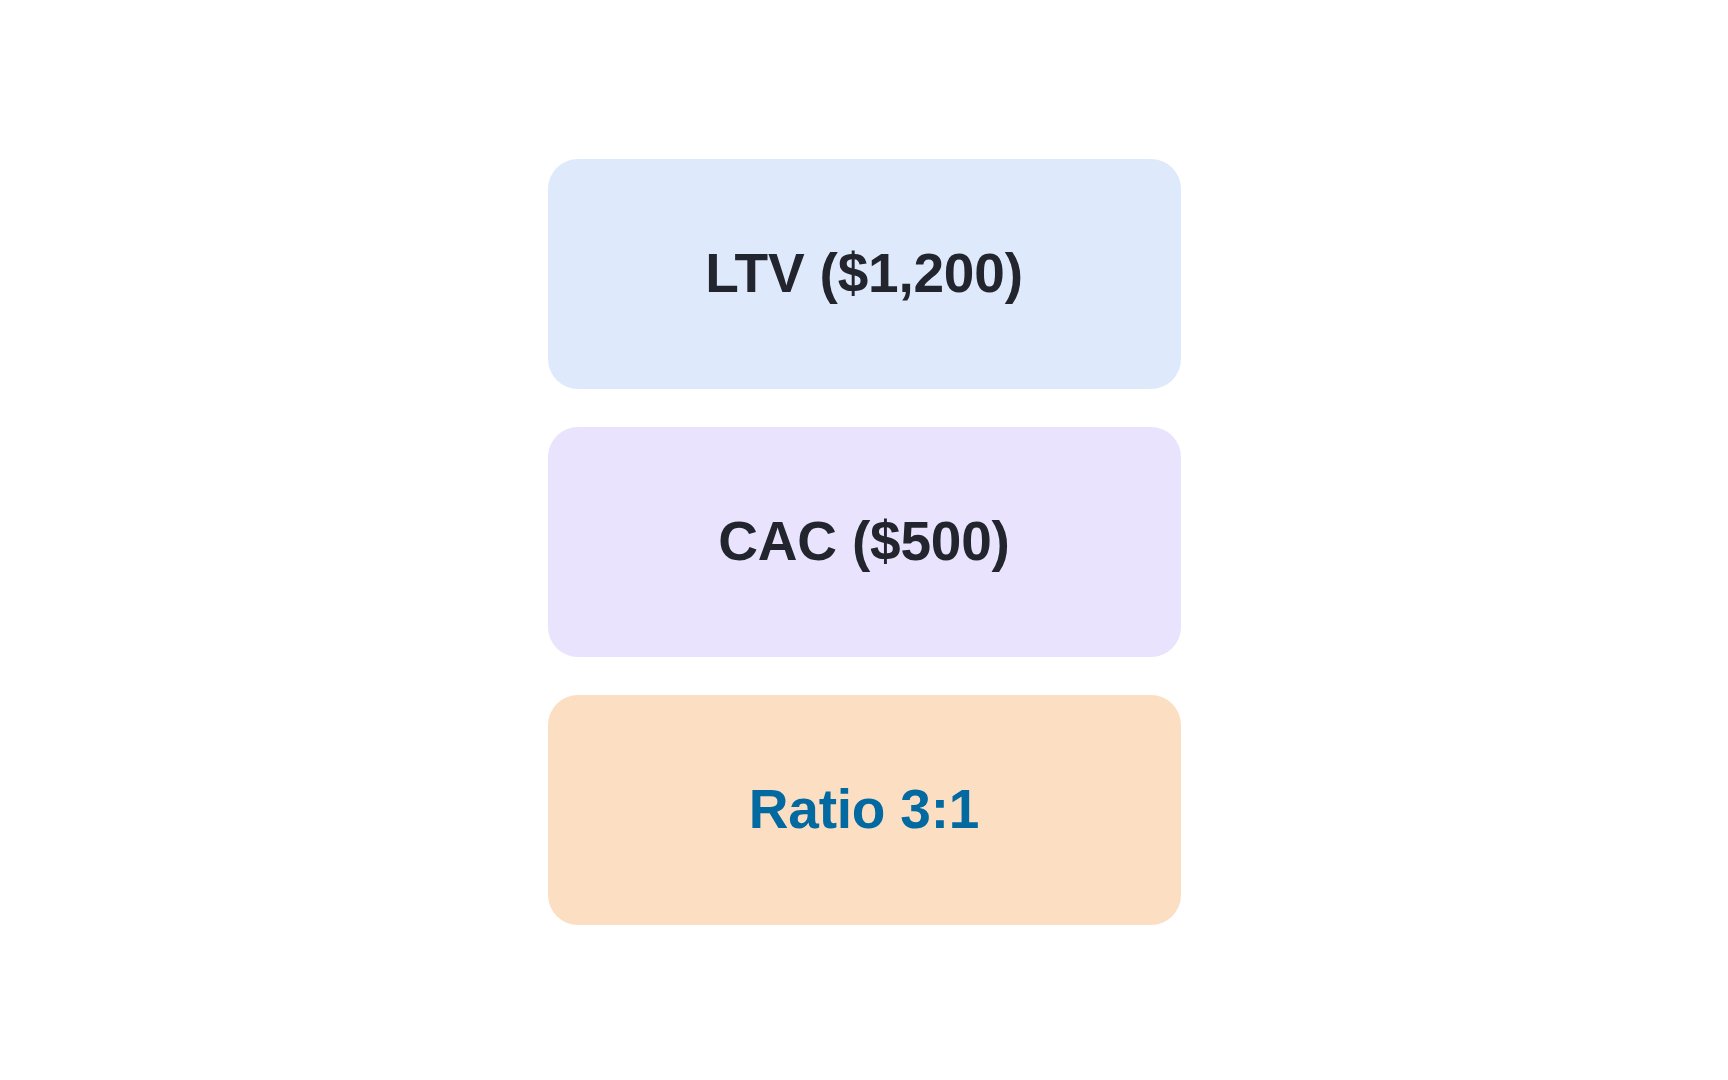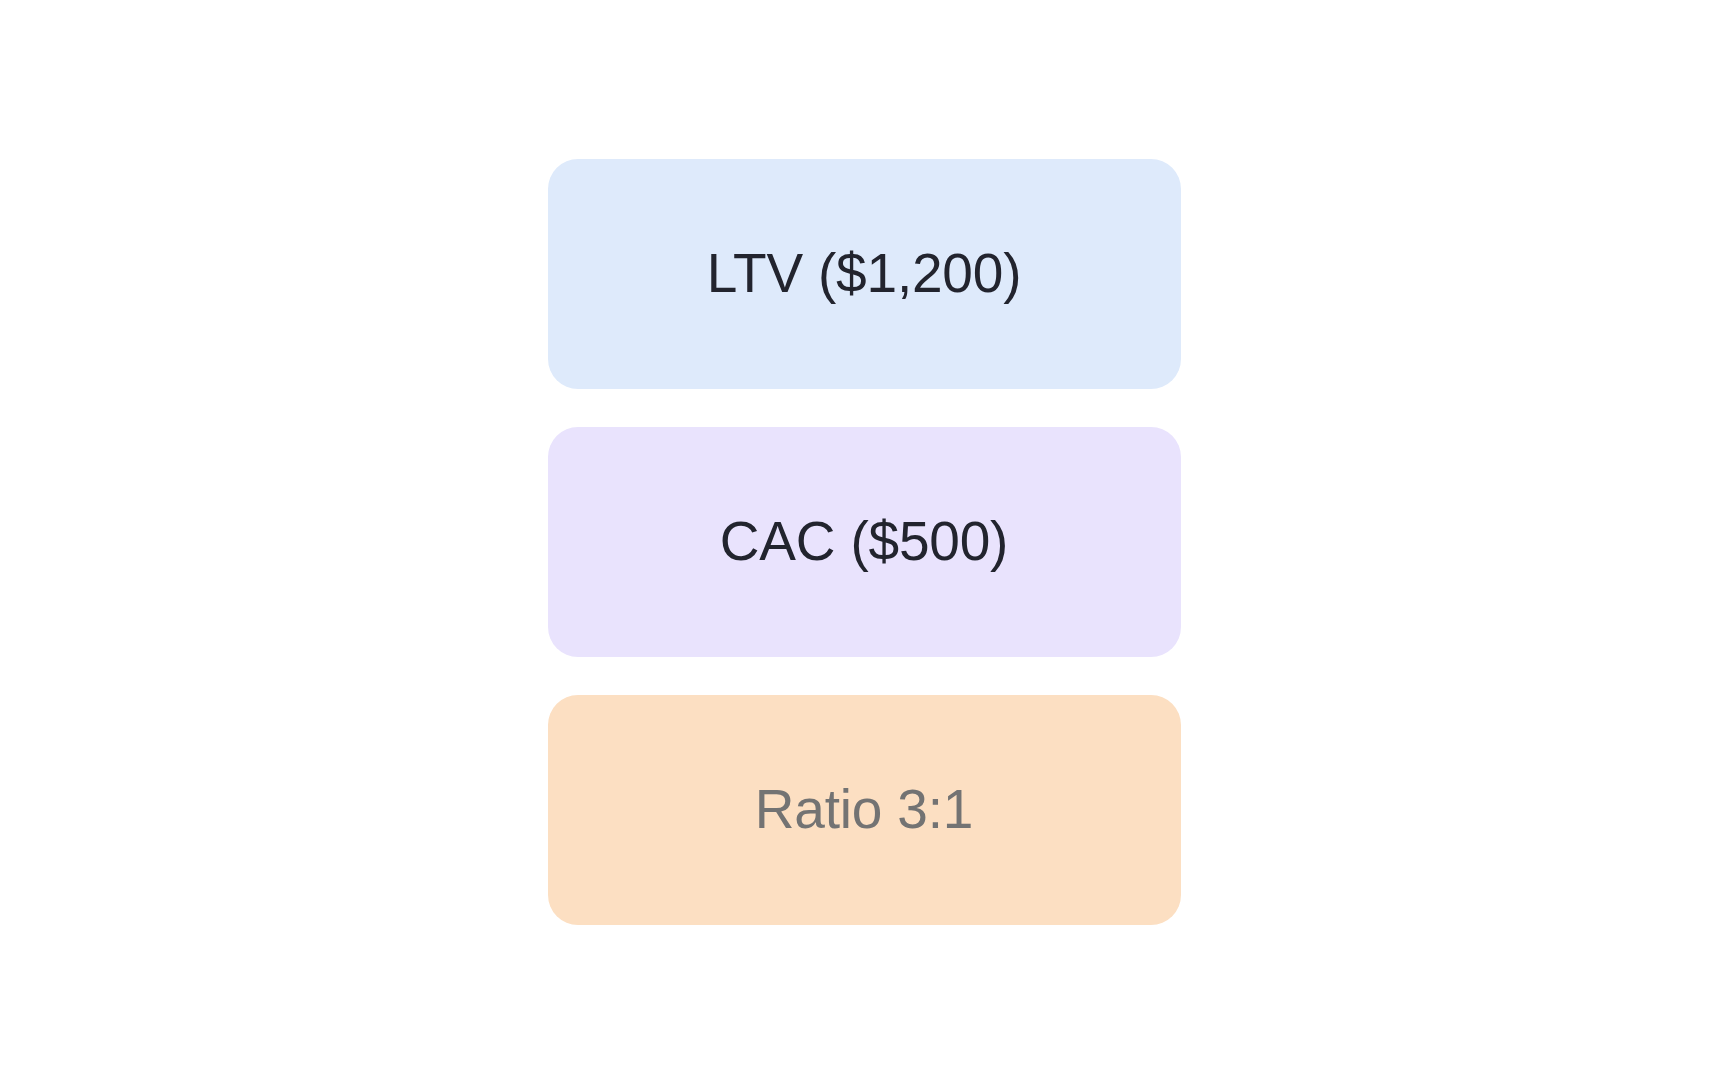--- a/index.html
+++ b/index.html
@@ -37,21 +37,21 @@
     border-radius: 30px;
     display: flex;
     align-items: center;
     justify-content: center;
     text-align: center;
     padding: 0 24px;
   }
   .metric-label {
     font-family: "Liberation Sans", sans-serif;
     font-size: 55px;
-    font-weight: 400;
+    font-weight: 700;
     line-height: 1.15;
     letter-spacing: -0.2px;
     color: #22242e;
     white-space: nowrap;
   }
   .box-ltv  { background: #deeafb; }
   .box-cac  { background: #e9e3fd; }
   .box-ratio{ background: #fcdfc2; }
 </style>
 </head>
@@ -63,18 +63,18 @@
 
     <div class="metric-box box-ltv" style="background: rgb(222, 234, 251);">
       <span class="metric-label" style="color: rgb(34, 36, 46);">LTV ($1,200)</span>
     </div>
 
     <div class="metric-box box-cac" style="background: rgb(233, 227, 253);">
       <span class="metric-label" style="color: rgb(34, 36, 46);">CAC ($500)</span>
     </div>
 
     <div class="metric-box box-ratio" style="background: rgb(252, 223, 194);">
-      <span class="metric-label" style="color: #737373;">Ratio 3:1</span>
+      <span class="metric-label" style="color: #0369a1;">Ratio 3:1</span>
     </div>
 
   </div>
 
 </div>
 
 </body></html>

